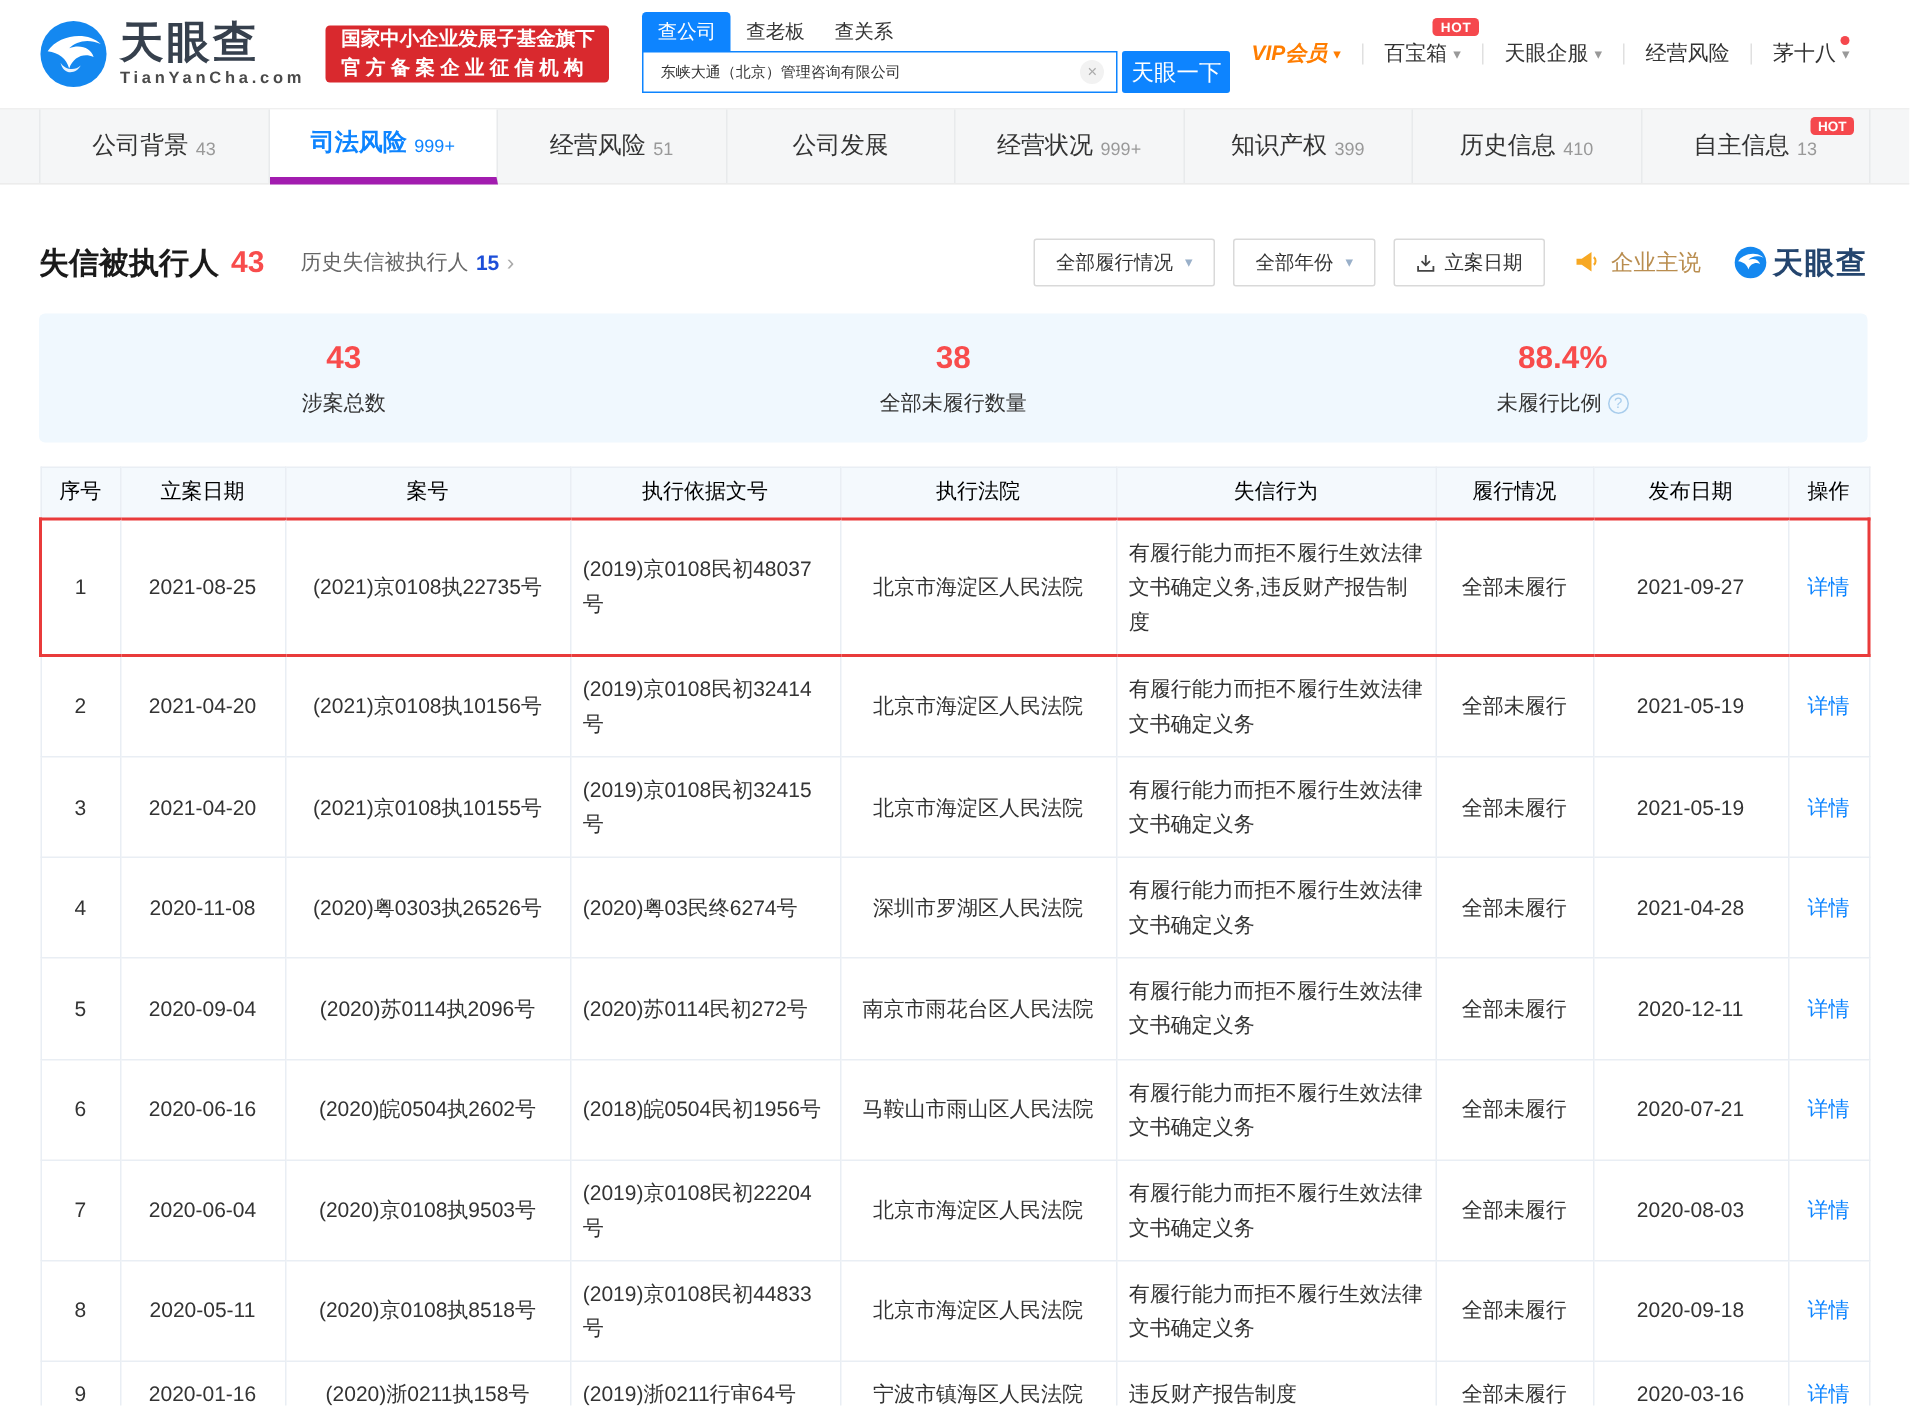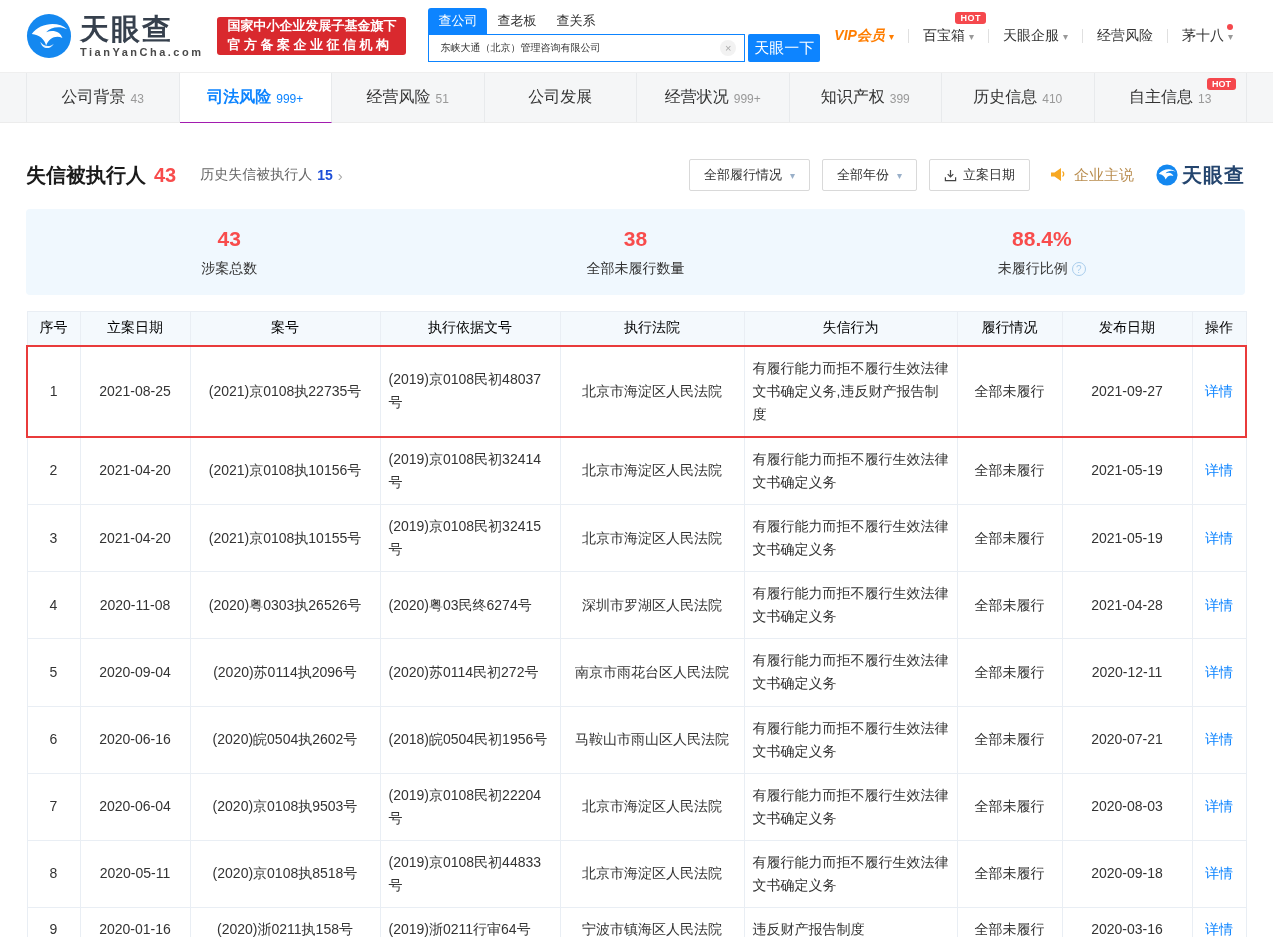--- a/index.html
+++ b/index.html
@@ -42,21 +42,21 @@
     font-size:9px; font-weight:700; font-style:normal; padding:1px 5px; border-radius:3px; letter-spacing:.5px; }
   .red-dot { position:absolute; top:-3px; right:14px; width:6px; height:6px; border-radius:50%; background:#f5484d; }
   
   .tabbar { height:51px; background:#f5f6f7; border-top:1px solid #efefef; border-bottom:1px solid #ececec;
     display:flex; padding:0 26px; }
   .main-tab { flex:1; display:flex; align-items:center; justify-content:center; gap:5px;
     border-right:1px solid #e8eaec; cursor:pointer; position:relative; }
   .main-tab:first-child { border-left:1px solid #e8eaec; }
   .main-tab .t-label { font-size:16px; color:#333; }
   .main-tab .t-count { font-size:12px; color:#999; margin-top:2px; }
-  .main-tab.active { background:#fff; border-bottom:1px solid #a21caf; margin-bottom:-1px; }
+  .main-tab.active { background:#fff; border-bottom:5px solid #a21caf; margin-bottom:-1px; }
   .main-tab.active .t-label { color:#0d84ff; font-weight:700; }
   .main-tab.active .t-count { color:#0d84ff; }
   .tab-hot { position:absolute; top:5px; right:10px; background:#f5484d; color:#fff;
     font-size:9px; font-weight:700; padding:1px 5px; border-radius:3px; }
   
   .section-row { display:flex; align-items:center; padding:36px 28px 18px 26px; }
   .sec-title { font-size:20px; font-weight:700; color:#1a1a1a; }
   .sec-count { font-size:20px; font-weight:700; color:#f84c4c; margin-left:8px; }
   .history-link { margin-left:24px; font-size:14px; color:#666; cursor:pointer; display:flex; align-items:center; gap:5px;}
   .history-count { color:#1d4ed8; font-weight:700; }

